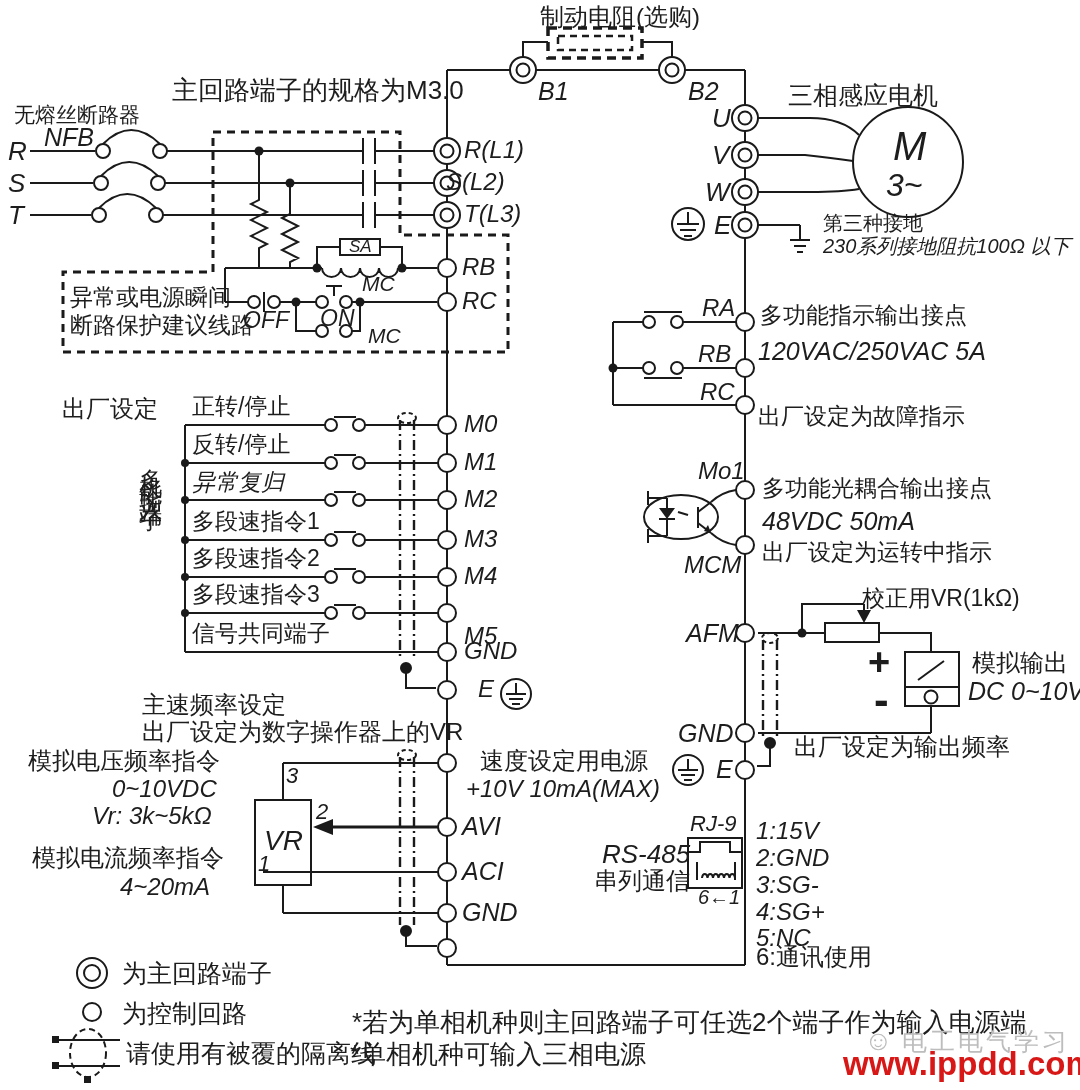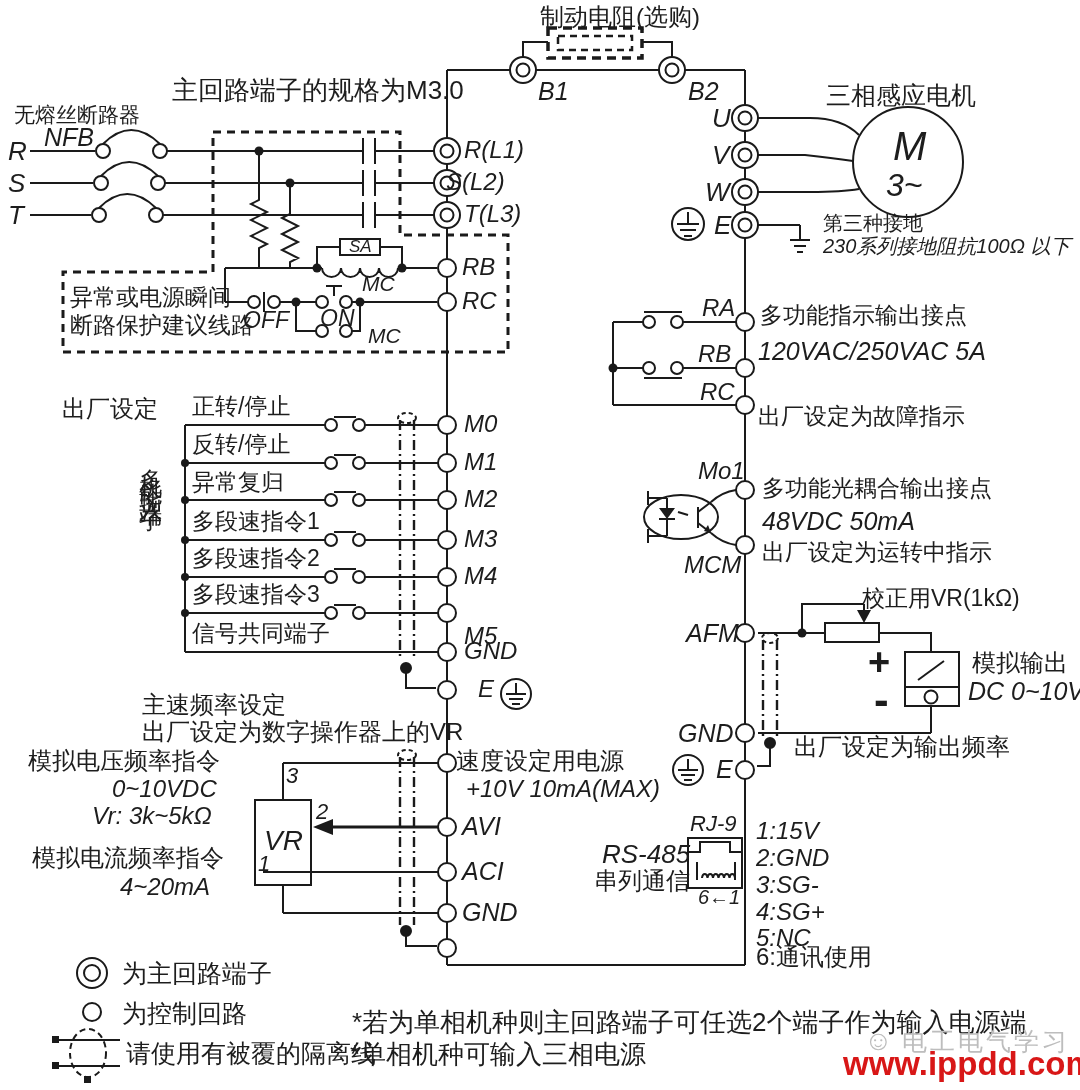--- a/index.html
+++ b/index.html
@@ -320,21 +320,21 @@
 <div class="lbl" style="left:172px;top:76px;font-size:26px;">主回路端子的规格为M3.0</div>
 <div class="lbl" style="left:14px;top:103px;font-size:21px;">无熔丝断路器</div>
 <div class="lbl it" style="left:44px;top:124px;font-size:25px;">NFB</div>
 <div class="lbl it" style="left:8px;top:137px;font-size:26px;">R</div>
 <div class="lbl it" style="left:8px;top:169px;font-size:26px;">S</div>
 <div class="lbl it" style="left:8px;top:201px;font-size:26px;">T</div>
 <div class="lbl it" style="left:464px;top:137px;font-size:24px;">R(L1)</div>
 <div class="lbl it" style="left:446px;top:169px;font-size:24px;">S(L2)</div>
 <div class="lbl it" style="left:464px;top:201px;font-size:24px;">T(L3)</div>
 
-<div class="lbl" style="left:826px;top:82px;font-size:25px;">三相感应电机</div>
+<div class="lbl" style="left:788px;top:82px;font-size:25px;">三相感应电机</div>
 <div class="lbl it" style="left:893px;top:124px;font-size:40px;">M</div>
 <div class="lbl it" style="left:886px;top:168px;font-size:32px;">3~</div>
 <div class="lbl it" style="left:712px;top:104px;font-size:26px;">U</div>
 <div class="lbl it" style="left:712px;top:141px;font-size:26px;">V</div>
 <div class="lbl it" style="left:705px;top:178px;font-size:26px;">W</div>
 <div class="lbl it" style="left:714px;top:211px;font-size:26px;">E</div>
 <div class="lbl" style="left:823px;top:212px;font-size:20px;">第三种接地</div>
 <div class="lbl it" style="left:823px;top:235px;font-size:20px;">230系列接地阻抗100Ω 以下</div>
 
 <div class="lbl" style="left:70px;top:285px;font-size:23px;">异常或电源瞬间</div>
@@ -344,21 +344,21 @@
 <div class="lbl it" style="left:243px;top:308px;font-size:23px;">OFF</div>
 <div class="lbl it" style="left:320px;top:306px;font-size:23px;">ON</div>
 <div class="lbl it" style="left:368px;top:324px;font-size:21px;">MC</div>
 <div class="lbl it" style="left:462px;top:254px;font-size:24px;">RB</div>
 <div class="lbl it" style="left:462px;top:288px;font-size:24px;">RC</div>
 
 <div class="lbl" style="left:62px;top:396px;font-size:24px;">出厂设定</div>
 <div class="lbl vtext" style="left:138px;top:450px;font-size:23px;">多机能输入端子</div>
 <div class="lbl" style="left:192px;top:394px;font-size:23px;">正转/停止</div>
 <div class="lbl" style="left:192px;top:432px;font-size:23px;">反转/停止</div>
-<div class="lbl" style="left:192px;top:470px;font-size:23px;">异常复归</div>
+<div class="lbl" style="left:192px;top:470px;font-size:23px;font-style:italic;">异常复归</div>
 <div class="lbl" style="left:192px;top:509px;font-size:23px;">多段速指令1</div>
 <div class="lbl" style="left:192px;top:546px;font-size:23px;">多段速指令2</div>
 <div class="lbl" style="left:192px;top:582px;font-size:23px;">多段速指令3</div>
 <div class="lbl" style="left:192px;top:621px;font-size:23px;">信号共同端子</div>
 <div class="lbl it" style="left:464px;top:411px;font-size:24px;">M0</div>
 <div class="lbl it" style="left:464px;top:449px;font-size:24px;">M1</div>
 <div class="lbl it" style="left:464px;top:486px;font-size:24px;">M2</div>
 <div class="lbl it" style="left:464px;top:526px;font-size:24px;">M3</div>
 <div class="lbl it" style="left:464px;top:563px;font-size:24px;">M4</div>
 <div class="lbl it" style="left:464px;top:599px;font-size:24px;margin-top:24px;">M5</div>
@@ -369,21 +369,21 @@
 <div class="lbl" style="left:142px;top:719px;font-size:24px;">出厂设定为数字操作器上的VR</div>
 <div class="lbl" style="left:28px;top:748px;font-size:24px;">模拟电压频率指令</div>
 <div class="lbl it" style="left:112px;top:776px;font-size:24px;">0~10VDC</div>
 <div class="lbl it" style="left:92px;top:803px;font-size:24px;">Vr:  3k~5kΩ</div>
 <div class="lbl it" style="left:264px;top:826px;font-size:28px;">VR</div>
 <div class="lbl it" style="left:286px;top:764px;font-size:22px;">3</div>
 <div class="lbl it" style="left:316px;top:800px;font-size:22px;">2</div>
 <div class="lbl it" style="left:258px;top:852px;font-size:22px;">1</div>
 <div class="lbl" style="left:32px;top:845px;font-size:24px;">模拟电流频率指令</div>
 <div class="lbl it" style="left:120px;top:874px;font-size:24px;">4~20mA</div>
-<div class="lbl" style="left:456px;top:748px;font-size:24px;">速度设定用电源</div>
+<div class="lbl" style="left:480px;top:748px;font-size:24px;">速度设定用电源</div>
 <div class="lbl it" style="left:466px;top:776px;font-size:24px;">+10V 10mA(MAX)</div>
 <div class="lbl it" style="left:462px;top:813px;font-size:25px;">AVI</div>
 <div class="lbl it" style="left:462px;top:858px;font-size:25px;">ACI</div>
 <div class="lbl it" style="left:462px;top:899px;font-size:25px;">GND</div>
 
 <div class="lbl it" style="left:702px;top:295px;font-size:24px;">RA</div>
 <div class="lbl it" style="left:698px;top:341px;font-size:24px;">RB</div>
 <div class="lbl it" style="left:700px;top:379px;font-size:24px;">RC</div>
 <div class="lbl" style="left:760px;top:303px;font-size:23px;">多功能指示输出接点</div>
 <div class="lbl it" style="left:758px;top:338px;font-size:25px;">120VAC/250VAC 5A</div>

